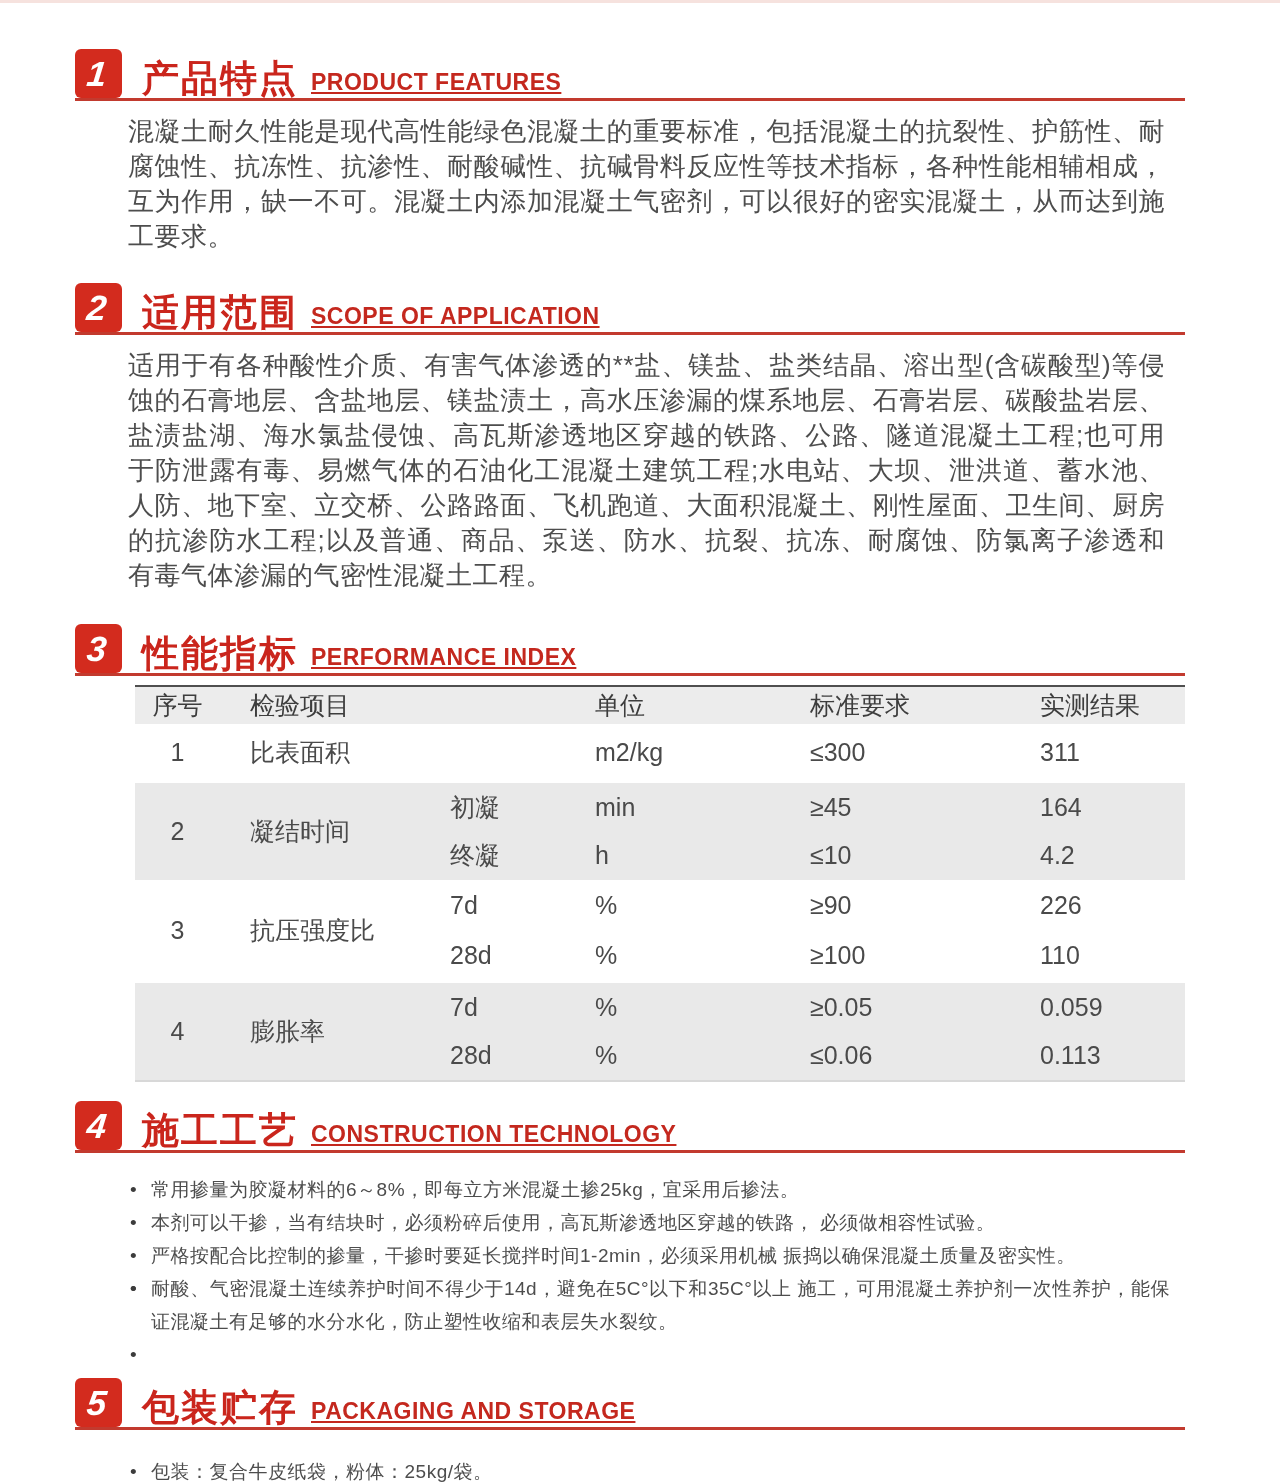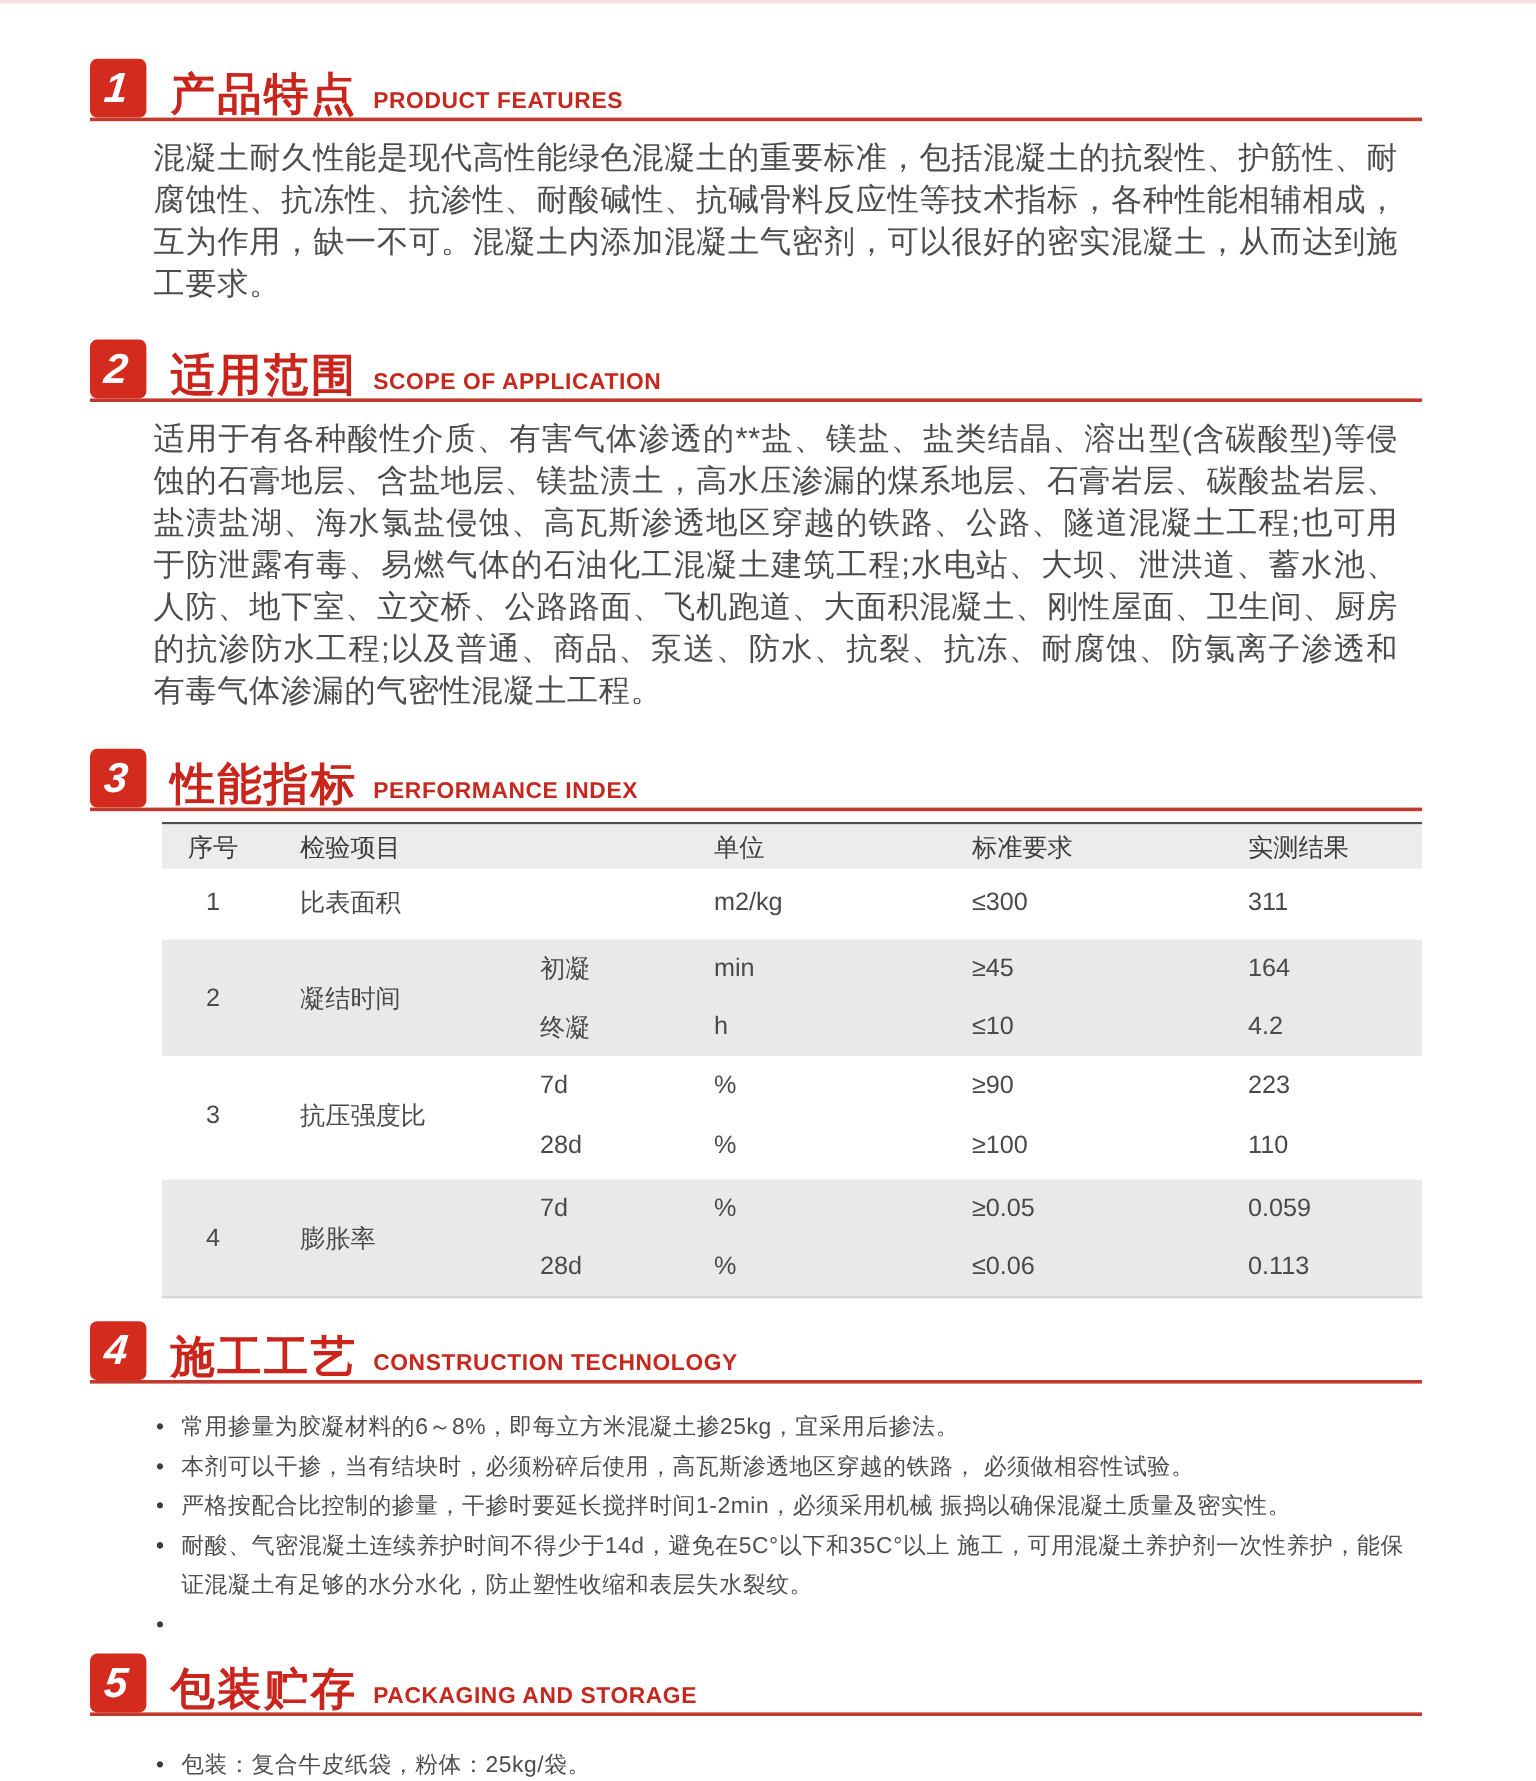--- a/index.html
+++ b/index.html
@@ -10,35 +10,35 @@
   .content { position:absolute; top:0; left:75px; width:1110px; }
 
   
   .sec-header { display:flex; align-items:flex-end; border-bottom:3px solid #c23a2e; margin-top:0; }
   .sec-badge { width:47px; height:49px; background:#d32b1e; border-radius:6px;
                display:flex; align-items:center; justify-content:center; flex:0 0 auto; }
   .sec-badge span { color:#ffffff; font-size:35px; font-weight:bold; font-style:italic;
                     transform:skewX(-6deg); line-height:1; padding-right:4px; }
   .sec-title { color:#ca251c; font-size:37px; font-weight:bold; line-height:1;
                margin:0 0 1px 20px; letter-spacing:2px; }
-  .sec-sub { color:#c4281e; font-size:19px; font-weight:bold; line-height:1;
-             margin:0 0 4px 13px; letter-spacing:0.5px; }
+  .sec-sub { color:#c4281e; font-size:23px; font-weight:bold; line-height:1;
+             margin:0 0 4px 13px; letter-spacing:0.5px;text-decoration:underline; }
 
   
   .para { color:#4d4d4d; font-size:26px; line-height:35px; letter-spacing:0.5px;
           text-align:justify; margin:13px 20px 0 53px; }
 
   .bullets { list-style:none; margin:18px 15px 0 55px; }
   .bullets li { position:relative; color:#4d4d4d; font-size:19px; line-height:33px;
                 letter-spacing:0.5px; padding-left:21px; text-align:justify; }
   .bullets li .dot { position:absolute; left:0; top:0; color:#3c3c3c; font-size:19px; }
 
   
   .ptable { margin:9px 0 0 60px; width:1050px; border-top:2px solid #4f4f4f;
-            border-bottom:2px solid #d8d8d8; font-size:21px; color:#4a4a4a; }
+            border-bottom:2px solid #d8d8d8; font-size:25px; color:#4a4a4a; }
   .trow { display:grid; grid-template-columns:85px 195px 150px 212px 238px 1fr; align-items:center; }
   .trow.head { background:#ececec; height:37px; color:#3d3d3d; }
   .trow.single { height:56px; background:#ffffff; }
   .trow.group { grid-auto-flow:row; align-items:center; height:100px;
                 grid-template-rows:1fr 1fr; }
   .trow.gray { background:#e9e9e9; border-top:3px solid #ffffff; }
   .cell { padding-left:30px; }
   .cell.cno { text-align:center; padding-left:0; }
   .cell.csub { padding-left:35px; }
   .cell.cunit { padding-left:30px; }
@@ -124,21 +124,21 @@
           <div class="cell cstd">≤10</div>
           <div class="cell cres">4.2</div>
         </div>
 
         <div class="trow group">
           <div class="cell cno span2">3</div>
           <div class="cell span2">抗压强度比</div>
           <div class="cell csub">7d</div>
           <div class="cell cunit">%</div>
           <div class="cell cstd">≥90</div>
-          <div class="cell cres">223</div>
+          <div class="cell cres">226</div>
           <div class="cell csub">28d</div>
           <div class="cell cunit">%</div>
           <div class="cell cstd">≥100</div>
           <div class="cell cres">110</div>
         </div>
 
         <div class="trow group gray">
           <div class="cell cno span2">4</div>
           <div class="cell span2">膨胀率</div>
           <div class="cell csub">7d</div>

